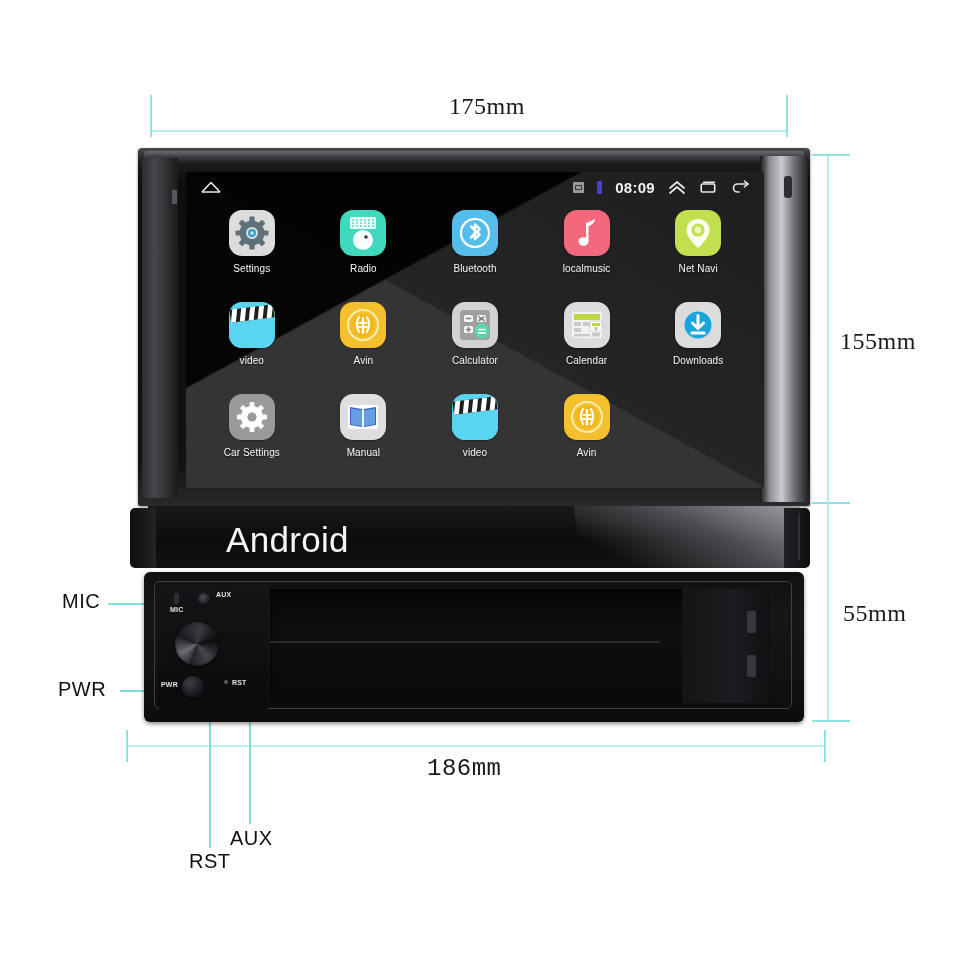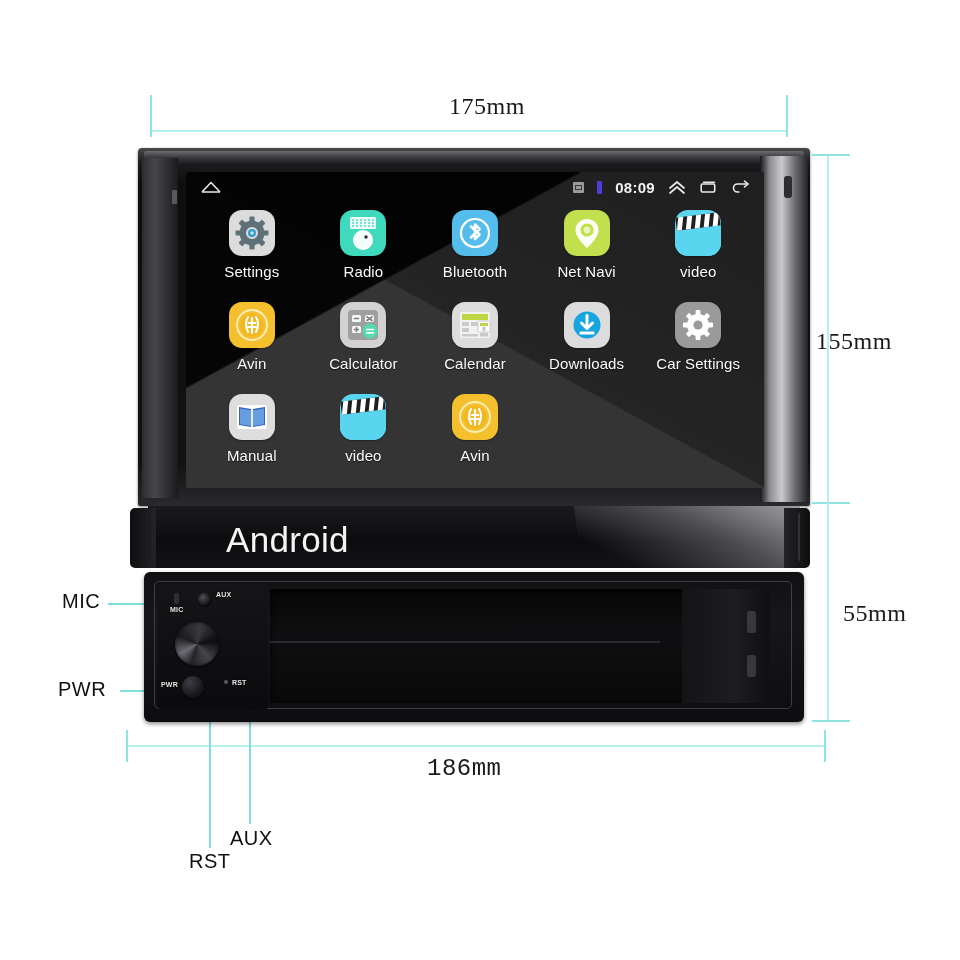--- a/index.html
+++ b/index.html
@@ -225,21 +225,21 @@
   .app-icon {
     width: 46px;
     height: 46px;
     border-radius: 13px;
     margin: 0 auto 7px auto;
     position: relative;
     overflow: hidden;
     box-shadow: 0 1px 2px rgba(0,0,0,.35);
   }
   .app-label {
-    font-size: 15px;
+    font-size: 10px;
     color: #fbfbfb;
     font-family: "Liberation Sans", sans-serif;
     letter-spacing: .1px;
     text-shadow: 0 1px 1px rgba(0,0,0,.7);
     white-space: nowrap;
   }
 
   
   .wordmark-band {
     position: absolute;
@@ -406,21 +406,21 @@
 <div id="stage">
 
   <div class="dim-line h" style="left:150px; top:130px; width:638px;"></div>
   <div class="dim-cap v" style="left:150px; top:95px; height:42px;"></div>
   <div class="dim-cap v" style="left:786px; top:95px; height:42px;"></div>
   <div class="dim-label" style="left:449px; top:93px;">175mm</div>
 
   <div class="dim-line v" style="left:827px; top:155px; height:348px;"></div>
   <div class="dim-cap h" style="left:812px; top:154px; width:38px;"></div>
   <div class="dim-cap h" style="left:812px; top:502px; width:38px;"></div>
-  <div class="dim-label" style="left:816px; top:328px;">155mm</div>
+  <div class="dim-label" style="left:840px; top:328px;">155mm</div>
 
   <div class="dim-line v" style="left:827px; top:503px; height:218px;"></div>
   <div class="dim-cap h" style="left:812px; top:720px; width:38px;"></div>
   <div class="dim-label" style="left:843px; top:600px;">55mm</div>
 
   <div class="dim-line h" style="left:126px; top:745px; width:700px;"></div>
   <div class="dim-cap v" style="left:126px; top:730px; width:2px; height:32px;"></div>
   <div class="dim-cap v" style="left:824px; top:730px; width:2px; height:32px;"></div>
   <div class="dim-label" style="left:427px; top:755px;font-family:Liberation Mono, monospace;">186mm</div>
 
@@ -546,20 +546,29 @@
           <div class="app">
             <div class="app-icon" style="background:#55bdec;">
               <svg width="46" height="46" viewBox="0 0 46 46">
                 <circle cx="23" cy="23" r="14" fill="none" stroke="#ffffff" stroke-width="2.2"></circle>
                 <path d="M19 16.5 L27.5 24.5 L23 29 V14.5 L27.5 19 L19 27.5" fill="none" stroke="#ffffff" stroke-width="2.6" stroke-linejoin="round" stroke-linecap="round"></path>
               </svg>
             </div>
             <div class="app-label">Bluetooth</div>
           </div>
 
+          <div class="app">
+            <div class="app-icon" style="background:#f4687e;">
+              <svg width="46" height="46" viewBox="0 0 46 46">
+                <path d="M22 32 V13 C22 13 28 11 31 9 C31 13 27 15 24.5 16.5 V32" fill="#ffffff"></path>
+                <ellipse cx="19.5" cy="31.5" rx="5" ry="4.2" fill="#ffffff"></ellipse>
+              </svg>
+            </div>
+            <div class="app-label">localmusic</div>
+          </div>
 
           <div class="app">
             <div class="app-icon" style="background:#c2e04e;">
               <svg width="46" height="46" viewBox="0 0 46 46">
                 <path d="M23 9 C16.5 9 11.5 14 11.5 20.2 C11.5 28 23 38 23 38 C23 38 34.5 28 34.5 20.2 C34.5 14 29.5 9 23 9 Z" fill="#ffffff" opacity=".95"></path>
                 <circle cx="23" cy="20" r="6.6" fill="#c2e04e"></circle>
                 <circle cx="23" cy="20" r="3.4" fill="#eaf6b8"></circle>
               </svg>
             </div>
             <div class="app-label">Net Navi</div>

